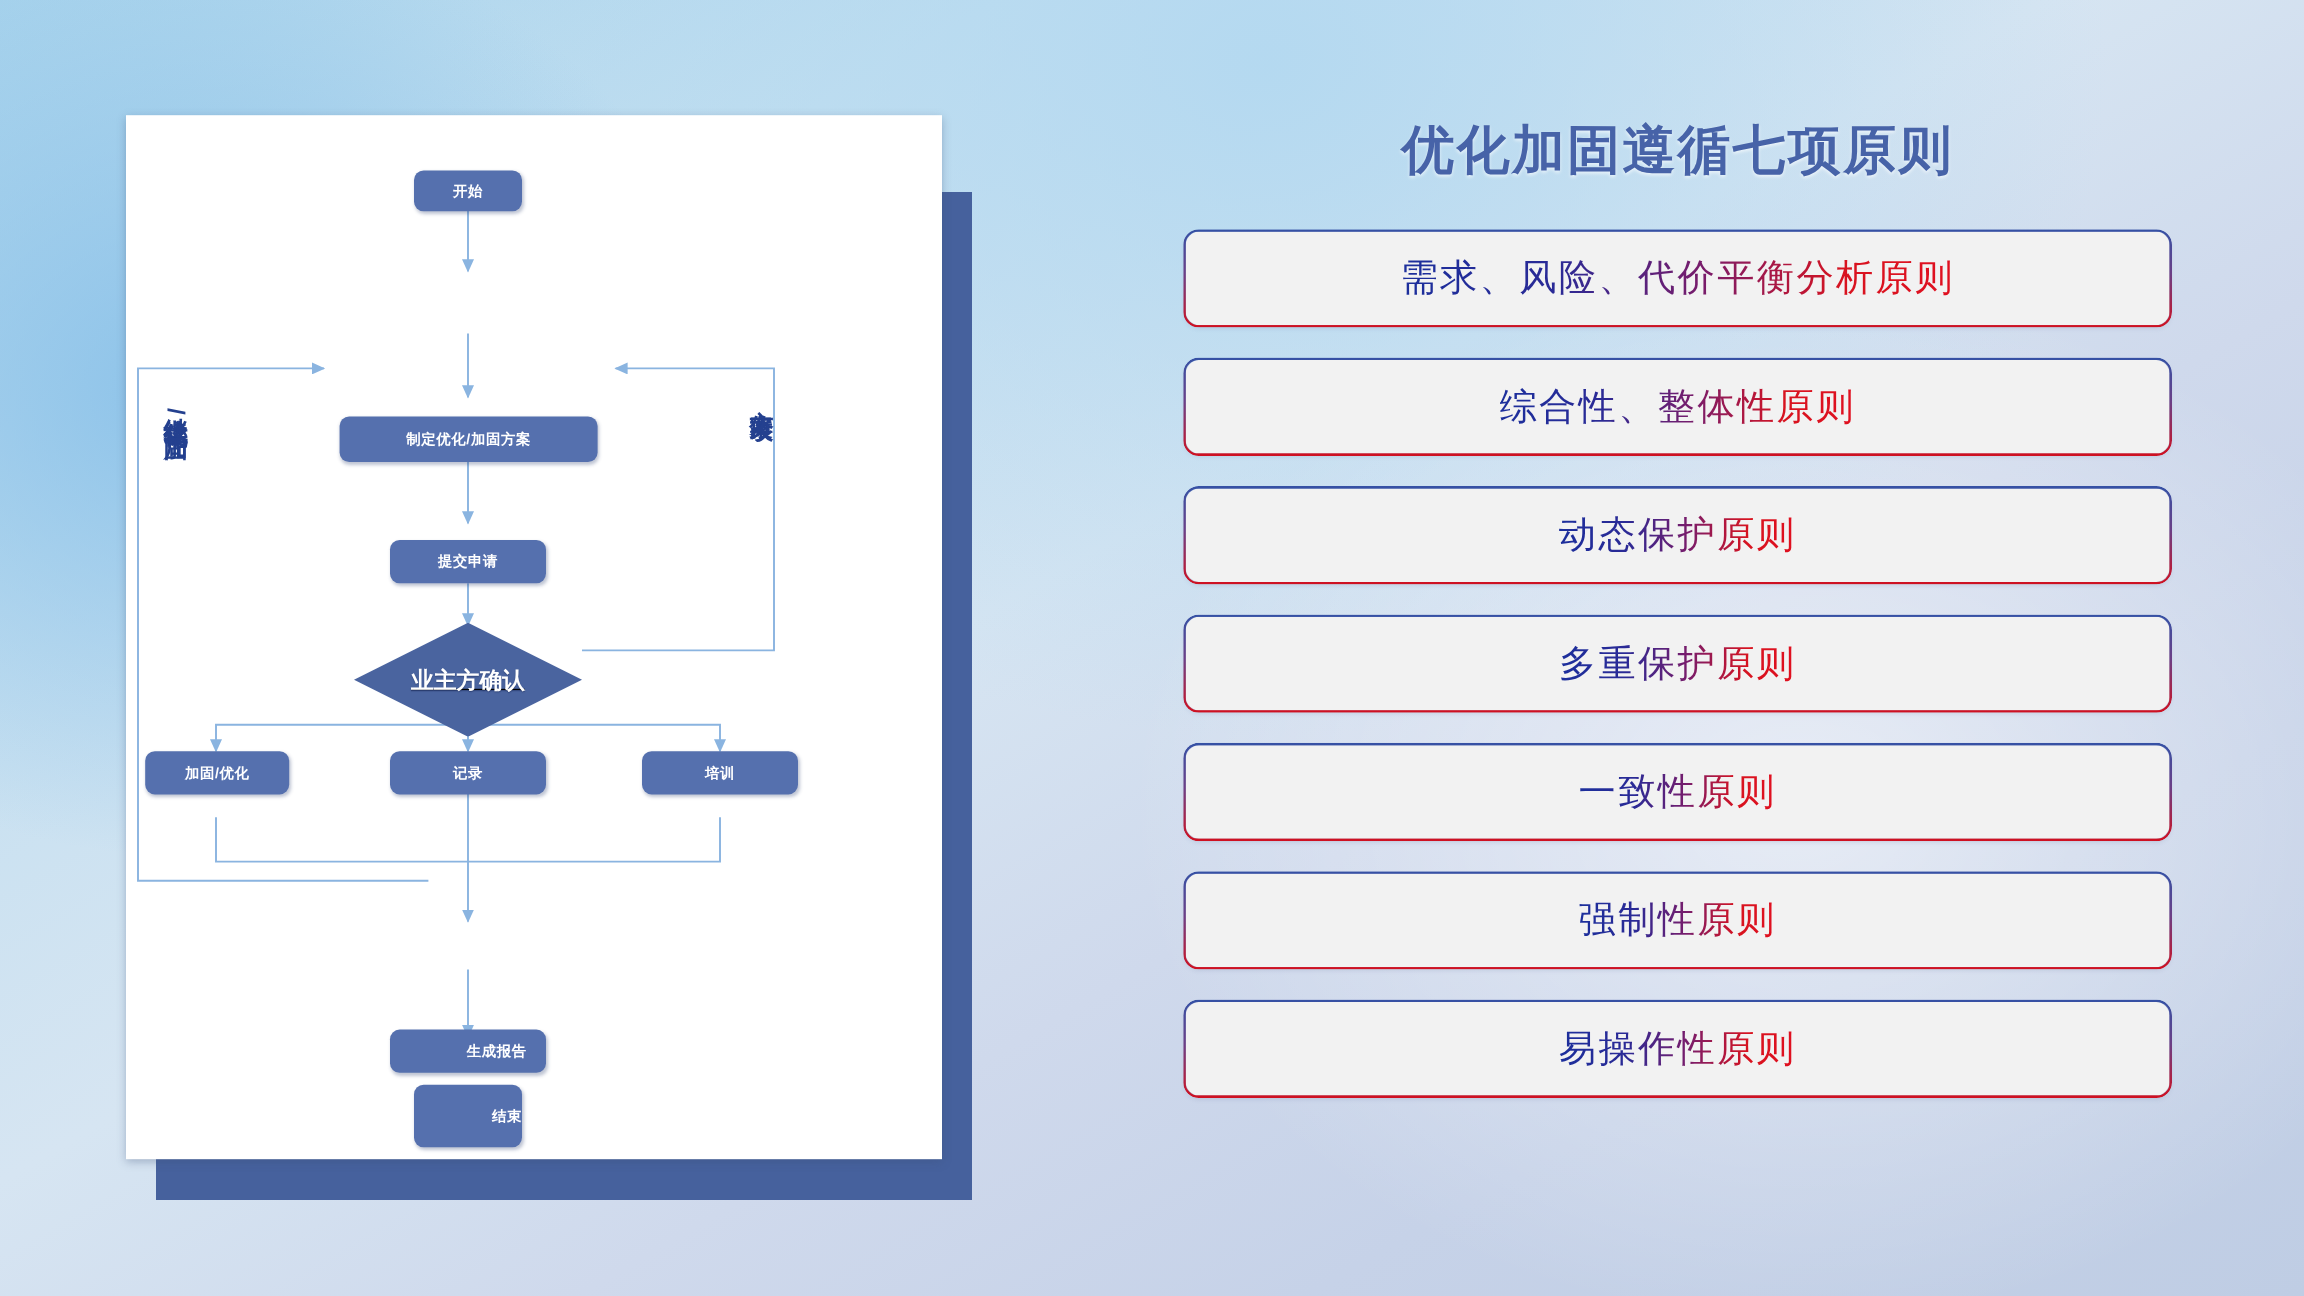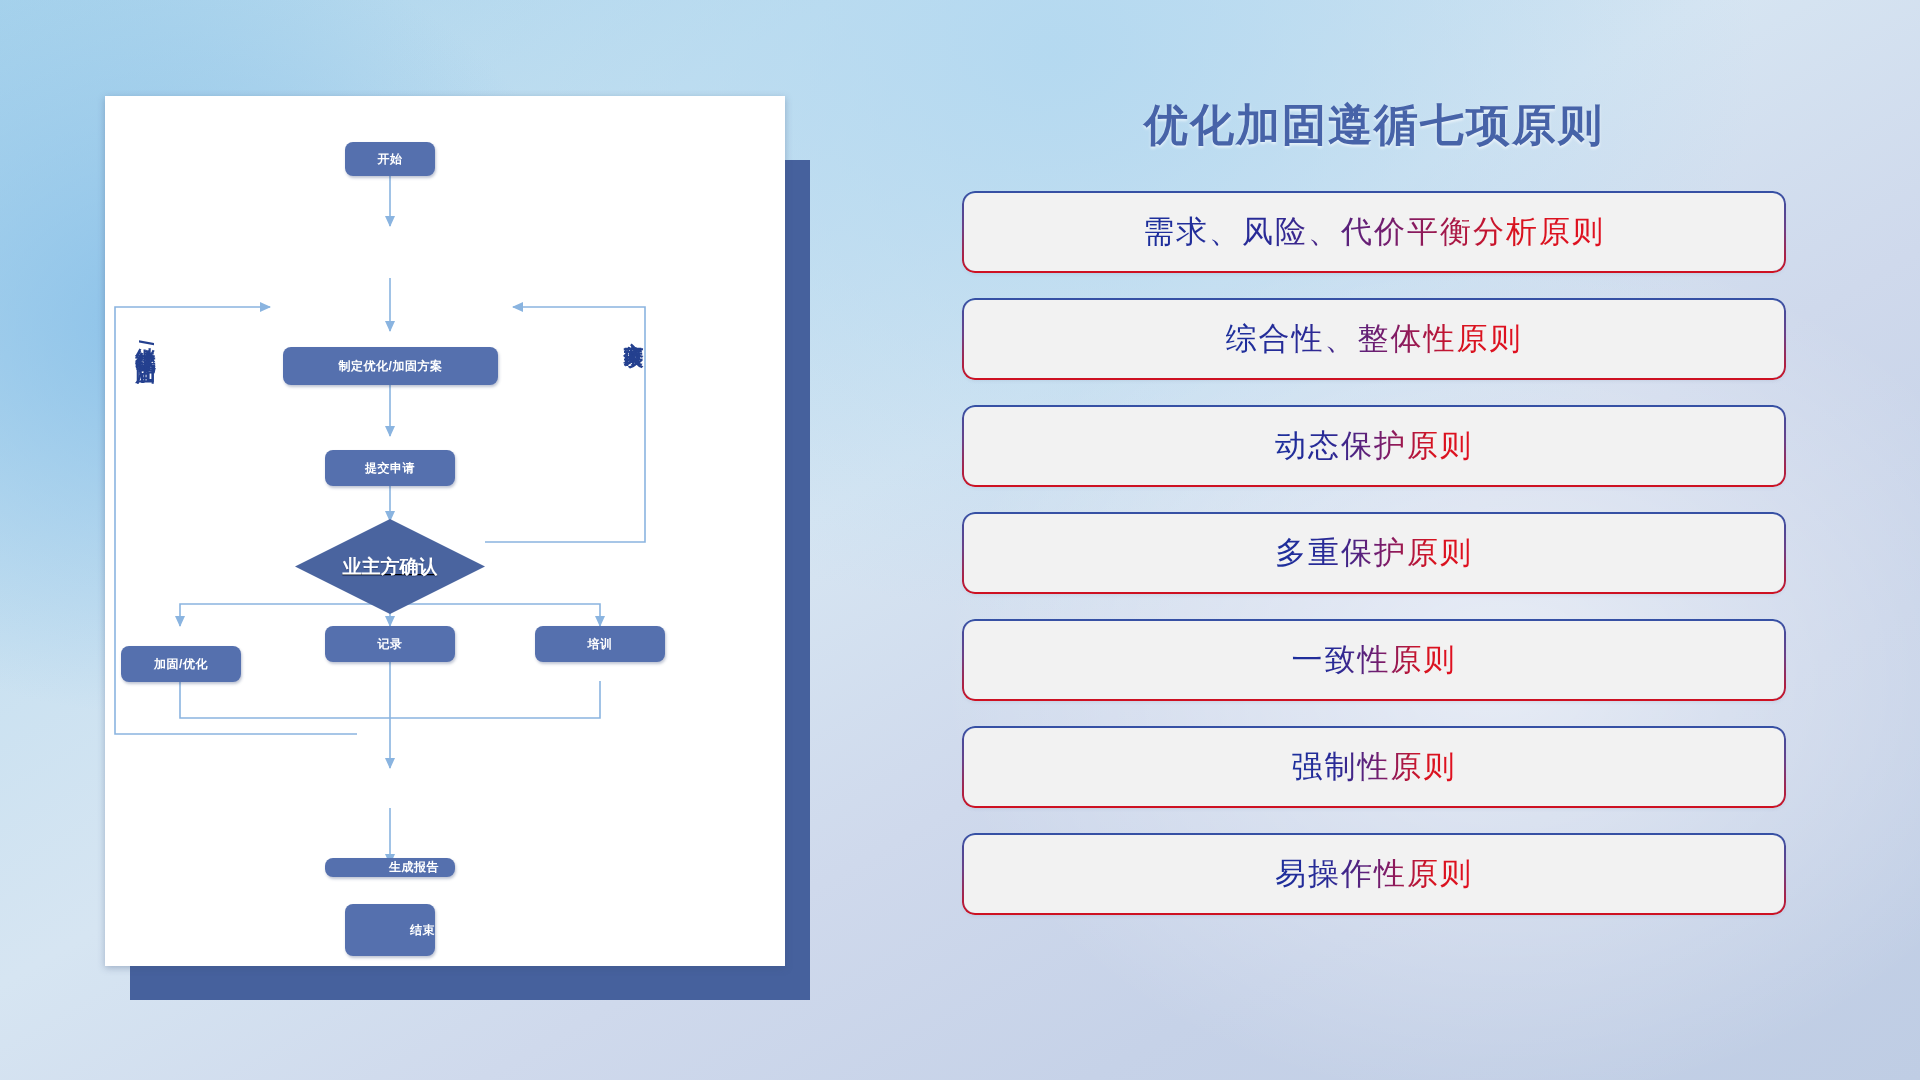--- a/index.html
+++ b/index.html
@@ -69,21 +69,21 @@
     color: #24408f;
     font-size: 20px; font-weight: 700;
     letter-spacing: 2px;
     line-height: 1.05;
     z-index: 4;
   }
 
   
   #principles {
     position: absolute;
-    left: 964px; top: 96px;
+    left: 988px; top: 96px;
     width: 820px; height: 900px;
     z-index: 3;
   }
   #principles-title {
     text-align: center;
     font-size: 44px;
     font-weight: 700;
     letter-spacing: 2px;
     color: #4763a8;
     text-shadow: 0 2px 3px rgba(255,255,255,0.65);
@@ -176,34 +176,34 @@
 
   <div class="node" style="left:220px; top:354px; width:130px; height:36px;">
     <span>提交申请</span>
   </div>
 
   <div class="diamond" style="left:190px; top:423px; width:190px; height:95px;">
     <span class="dshape"></span>
     <span class="dlabel">业主方确认</span>
   </div>
 
-  <div class="node" style="left:16px; top:530px; width:120px; height:36px;margin-top:20px;">
+  <div class="node" style="left:16px; top:530px; width:120px; height:36px;">
     <span>加固/优化</span>
   </div>
 
   <div class="node" style="left:220px; top:530px; width:130px; height:36px;">
     <span>记录</span>
   </div>
 
   <div class="node" style="left:430px; top:530px; width:130px; height:36px;">
     <span>培训</span>
   </div>
 
 
-  <div class="node" style="left:220px; top:762px; width:130px; height:19px;padding-left:48px;">
+  <div class="node" style="left:220px; top:762px; width:130px; height:36px;padding-left:48px;">
     <span>生成报告</span>
   </div>
 
   <div class="node" style="left:240px; top:808px; width:90px; height:52px;justify-content:flex-end;">
     <span>结束</span>
   </div>
 
   <div class="vlabel" style="left:30px; top:236px;">继续优化/加固</div>
 
   <div class="vlabel" style="left:518px; top:230px;">方案修改</div>

